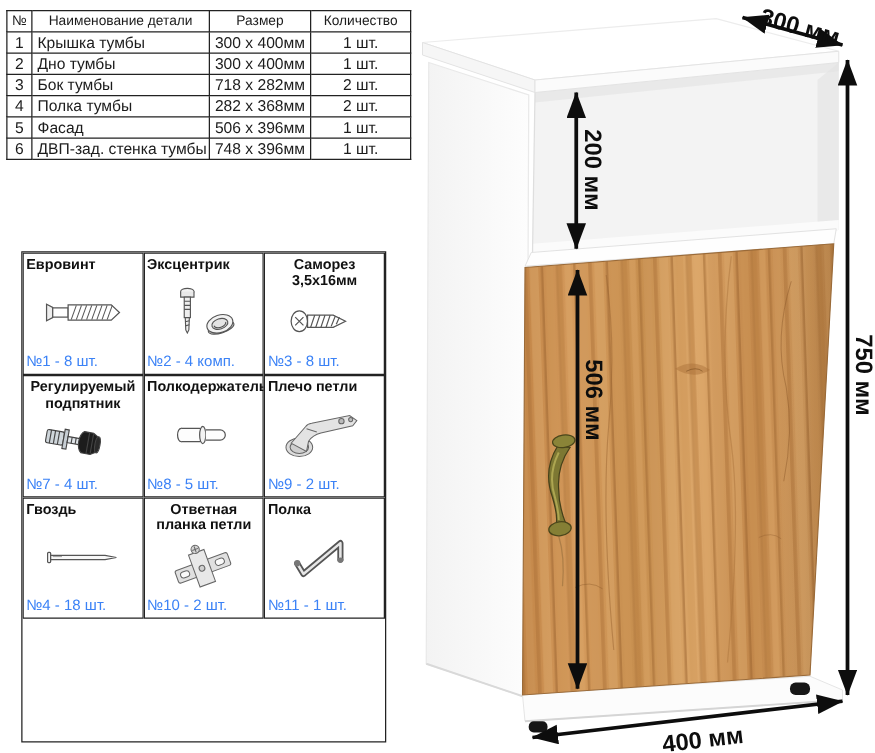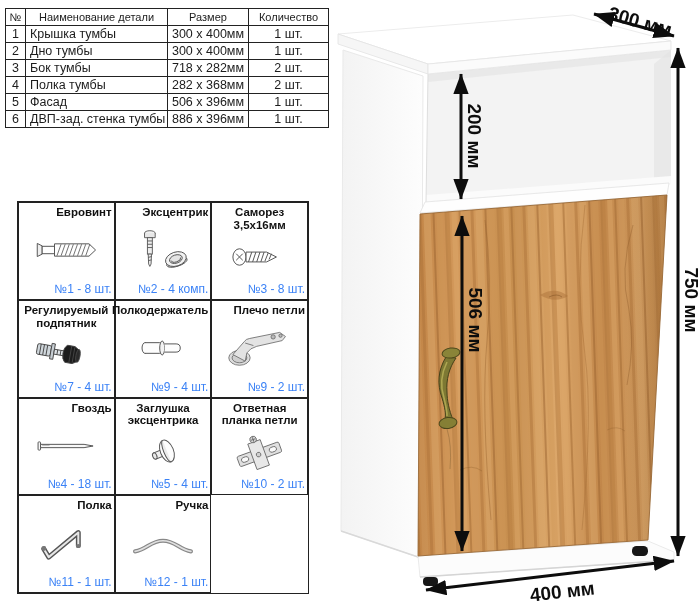--- a/index.html
+++ b/index.html
@@ -19,21 +19,21 @@
   .parts-table td{font-size:12.5px;height:14px;padding:1px 2px;}
   .parts-table td.c{text-align:center;}
   .parts-table td.name{padding-left:4px;}
   
   .hw-grid{
     position:absolute;left:17px;top:201px;width:290px;height:391px;
     display:grid;grid-template-columns:repeat(3,1fr);grid-template-rows:repeat(4,1fr);
     border:1px solid #222;background:#fff;
   }
   .hw-cell{
-    border:1px solid #222;display:flex;flex-direction:column;align-items:flex-end;
+    border:1px solid #222;display:flex;flex-direction:column;align-items:flex-start;
     padding:3px 2px 2px 2px;min-width:0;min-height:0;background:#fff;
   }
   .hw-name{
     font-weight:bold;font-size:11.5px;line-height:1.12;text-align:center;color:#111;
   }
   .hw-icon{flex:1 1 auto;display:flex;align-items:center;justify-content:center;width:100%;min-height:0;}
   .hw-icon svg{width:82px;height:46px;max-height:100%;}
   .hw-count{font-weight:normal;font-size:12px;color:#3b82f6;margin-bottom:1px;white-space:nowrap;}
   
   .cabinet{position:absolute;left:335px;top:0;width:365px;height:602px;}
@@ -90,21 +90,21 @@
       <tr>
         <td class="c">5</td>
         <td class="name">Фасад</td>
         <td class="c">506 х 396мм</td>
         <td class="c">1 шт.</td>
       </tr>
 
       <tr>
         <td class="c">6</td>
         <td class="name">ДВП-зад. стенка тумбы</td>
-        <td class="c">886 х 396мм</td>
+        <td class="c">748 х 396мм</td>
         <td class="c">1 шт.</td>
       </tr>
     </tbody>
 </table>
 
 <div class="hw-grid">
 
     <div class="hw-cell">
       <div class="hw-name">Евровинт</div>
       <div class="hw-icon">
@@ -204,21 +204,21 @@
       <div class="hw-icon">
         <svg viewBox="0 0 84 56">
           <g stroke="#555" fill="#fdfdfd" stroke-width="1.2">
             <ellipse cx="20" cy="28" rx="3.5" ry="6.5"></ellipse>
             <path d="M20,21.5 H38 A3.5,6.5 0 0 1 38,34.5 H20"></path>
             <path d="M41,19.5 a3,8.5 0 0 1 0,17 a3,8.5 0 0 1 0,-17" fill="#f3f3f3"></path>
             <path d="M44,23 H58 a5,5 0 0 1 0,10 H44"></path>
           </g>
         </svg>
       </div>
-      <div class="hw-count">№9 - 4 шт.</div>
+      <div class="hw-count">№8 - 5 шт.</div>
     </div>
 
     <div class="hw-cell">
       <div class="hw-name">Плечо петли</div>
       <div class="hw-icon">
         <svg viewBox="0 0 84 56">
           <g stroke="#666" stroke-width="1">
             <ellipse cx="17" cy="40" rx="13" ry="9" fill="#dcdcdc"></ellipse>
             <ellipse cx="17" cy="40" rx="9" ry="6" fill="#cfcfcf"></ellipse>
             <path d="M9,36 L23,20 Q25,17 29,16.5 L66,9 L73,14 L69,19 L38,26 Q30,28 26,34 L24,44 Z" fill="#e3e3e3"></path>
@@ -238,34 +238,20 @@
           <g stroke="#555" fill="#f8f8f8" stroke-width="1.2">
             <rect x="8" y="23" width="3" height="10" rx="1"></rect>
             <path d="M11,26 H64 L75,28 L64,30 H11 Z"></path>
             <line x1="13" y1="27" x2="22" y2="27" opacity="0.5"></line>
           </g>
         </svg>
       </div>
       <div class="hw-count">№4 - 18 шт.</div>
     </div>
 
-    <div class="hw-cell">
-      <div class="hw-name">Заглушка эксцентрика</div>
-      <div class="hw-icon">
-        <svg viewBox="0 0 84 56">
-          <g transform="rotate(-22 44 28)" stroke="#555" fill="#fdfdfd" stroke-width="1.2">
-            <rect x="31" y="24" width="10" height="8" fill="#f0f0f0"></rect>
-            <ellipse cx="31" cy="28" rx="2.5" ry="4" fill="#e8e8e8"></ellipse>
-            <ellipse cx="47" cy="28" rx="8" ry="14"></ellipse>
-            <path d="M47,14 a4,14 0 0 0 0,28" fill="#ececec"></path>
-          </g>
-        </svg>
-      </div>
-      <div class="hw-count">№5 - 4 шт.</div>
-    </div>
 
 
     <div class="hw-cell">
       <div class="hw-name">Ответная планка петли</div>
       <div class="hw-icon">
         <svg viewBox="0 0 84 56">
           <g transform="rotate(-20 42 30)" stroke="#666" stroke-width="1">
             <rect x="14" y="24" width="54" height="13" rx="2" fill="#e0e0e0"></rect>
             <path d="M32,14 h16 v33 h-16 Z" fill="#e8e8e8"></path>
             <rect x="18" y="27.5" width="9" height="6" rx="3" fill="#fafafa"></rect>
@@ -285,30 +271,20 @@
         <svg viewBox="0 0 84 56">
           <path d="M15,34 L21,44 L57,14 L57,30" fill="none" stroke="#555" stroke-width="6" stroke-linecap="round" stroke-linejoin="round"></path>
           <path d="M15,34 L21,44 L57,14 L57,30" fill="none" stroke="#e6e6e6" stroke-width="2.5" stroke-linecap="round" stroke-linejoin="round"></path>
           <ellipse cx="15" cy="33.5" rx="3" ry="3" fill="#777"></ellipse>
           <ellipse cx="57" cy="30.5" rx="3" ry="2.5" fill="#777"></ellipse>
         </svg>
       </div>
       <div class="hw-count">№11 - 1 шт.</div>
     </div>
 
-    <div class="hw-cell">
-      <div class="hw-name">Ручка</div>
-      <div class="hw-icon">
-        <svg viewBox="0 0 84 56">
-          <path d="M8,37 C22,35 27,24 42,24 C57,24 62,35 76,37" fill="none" stroke="#888" stroke-width="5" stroke-linecap="round"></path>
-          <path d="M8,37 C22,35 27,24 42,24 C57,24 62,35 76,37" fill="none" stroke="#e0e0e0" stroke-width="2" stroke-linecap="round"></path>
-        </svg>
-      </div>
-      <div class="hw-count">№12 - 1 шт.</div>
-    </div>
   </div>
 
 <svg class="cabinet" viewBox="0 0 365 602">
   <defs>
     <marker id="ah" markerWidth="9" markerHeight="7" refX="6.8" refY="2.6" orient="auto-start-reverse" markerUnits="strokeWidth">
       <path d="M0,0 L7,2.6 L0,5.2 Z" fill="#0d0d0d"></path>
     </marker>
     <linearGradient id="woodG" x1="0" y1="0" x2="1" y2="0">
       <stop offset="0" stop-color="#c08345"></stop>
       <stop offset="0.18" stop-color="#d49a5c"></stop>

